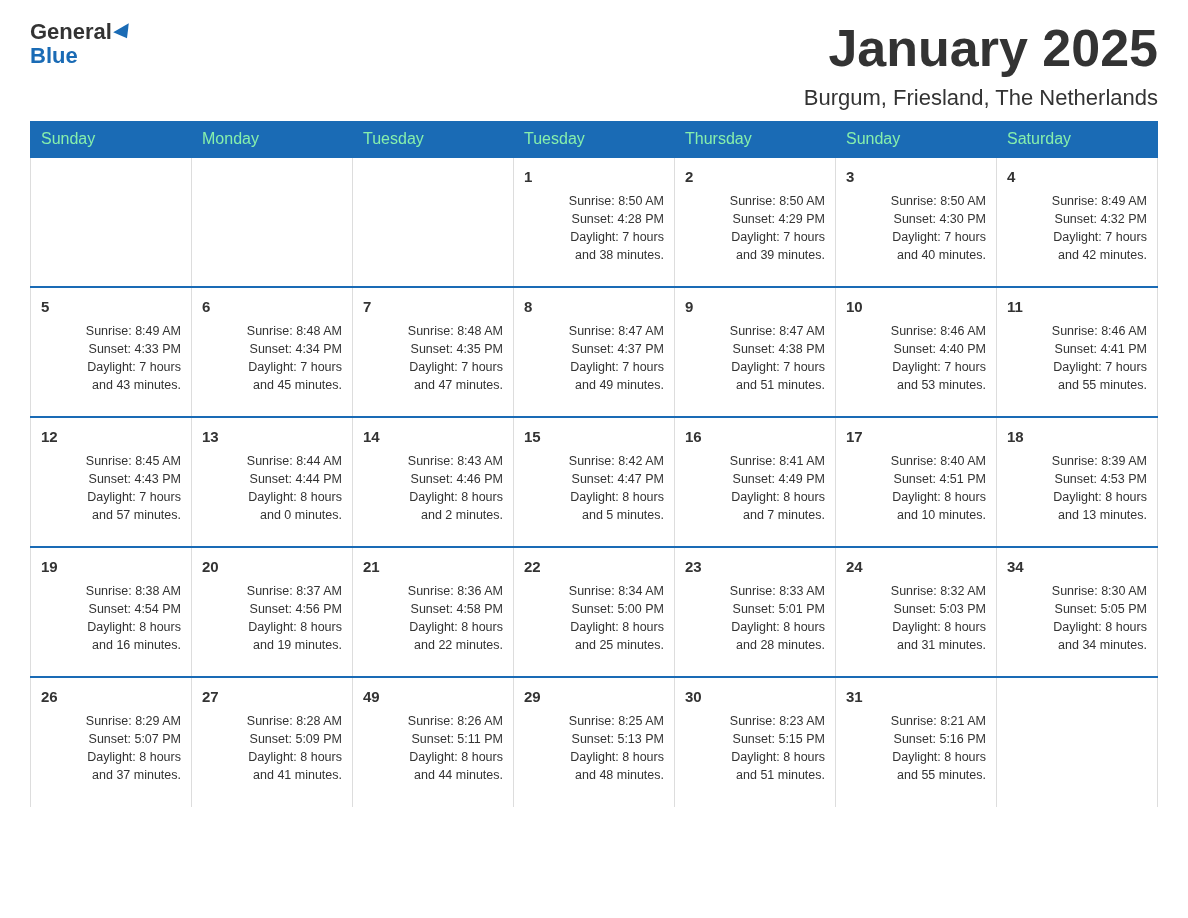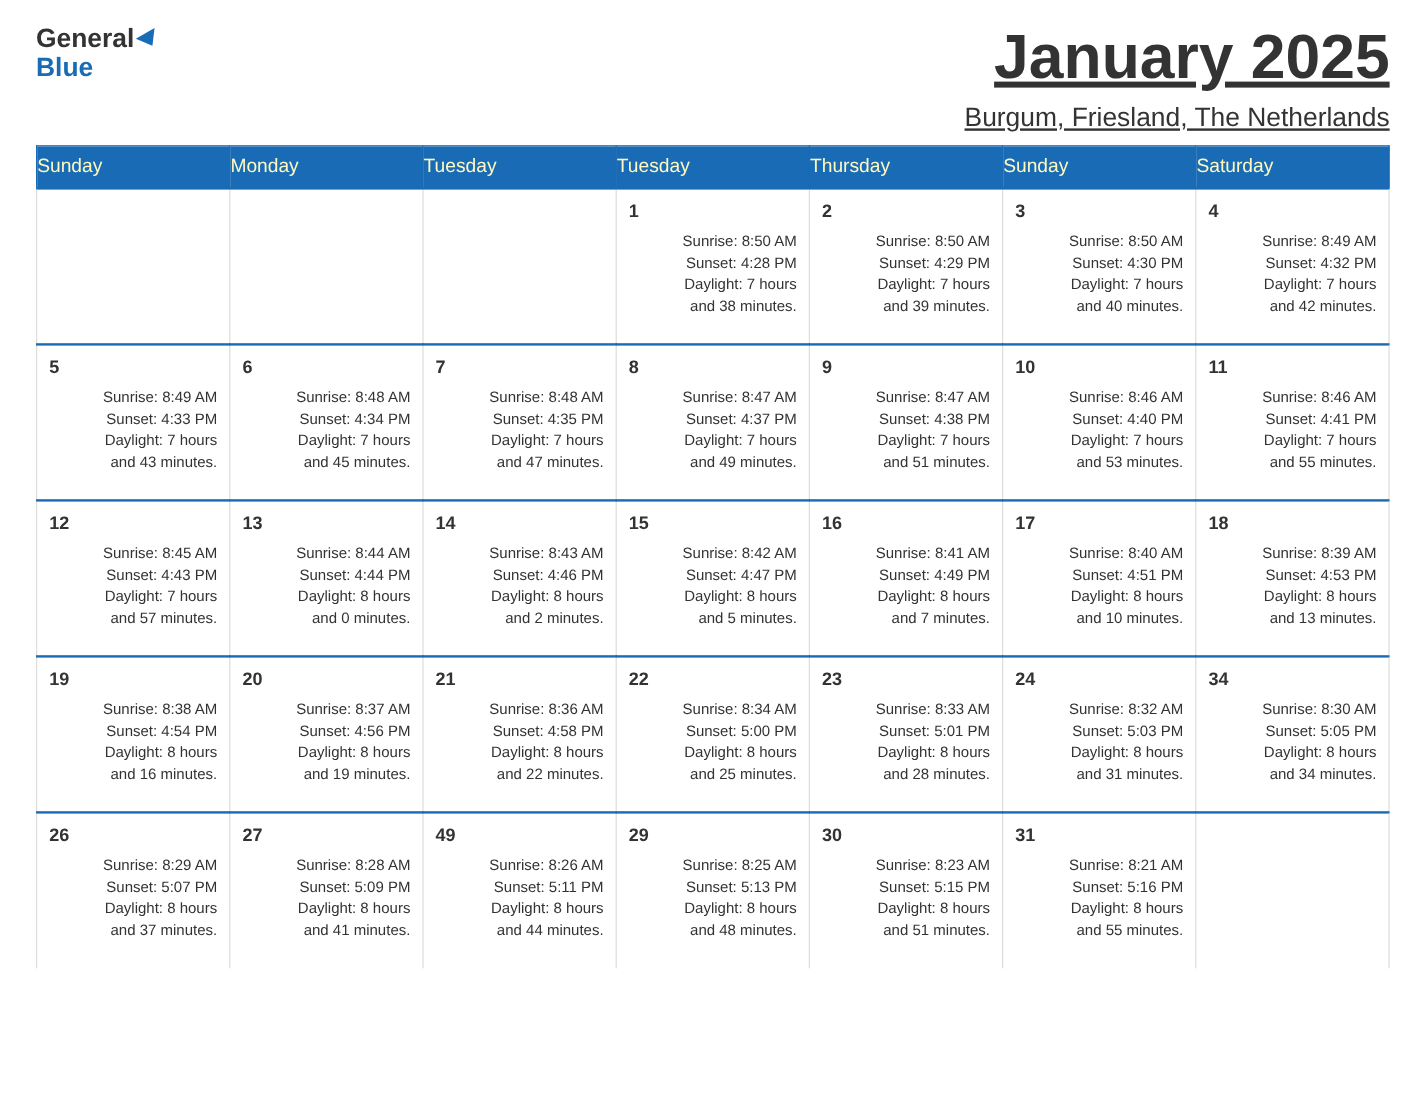--- a/index.html
+++ b/index.html
@@ -34,21 +34,20 @@
       height: 0;
       border-left: 9px solid transparent;
       border-right: 9px solid transparent;
       border-top: 12px solid #1a6bb5;
       margin-left: 3px;
       vertical-align: middle;
       transform: rotate(-30deg);
     }
     .title-area {
       text-align: right;
-      text-decoration: underline;
     }
     .month-title {
       font-size: 52px;
       font-weight: bold;
       color: #333;
       line-height: 1.1;
     }
     .location {
       font-size: 22px;
       color: #333;
@@ -56,24 +55,24 @@
     }
     table {
       width: 100%;
       border-collapse: collapse;
       margin-top: 10px;
     }
     thead tr {
       background-color: #1a6bb5;
     }
     thead th {
-      color: #fef9c3;
+      color: #86efac;
       font-size: 16px;
       font-weight: normal;
-      padding: 8px 0;
+      padding: 8px 10px;
       text-align: left;
       border: 1px solid #1a6bb5;
     }
     tbody tr {
       border-top: 2px solid #1a6bb5;
     }
     tbody td {
       vertical-align: top;
       padding: 8px 10px;
       border-left: 1px solid #ddd;

